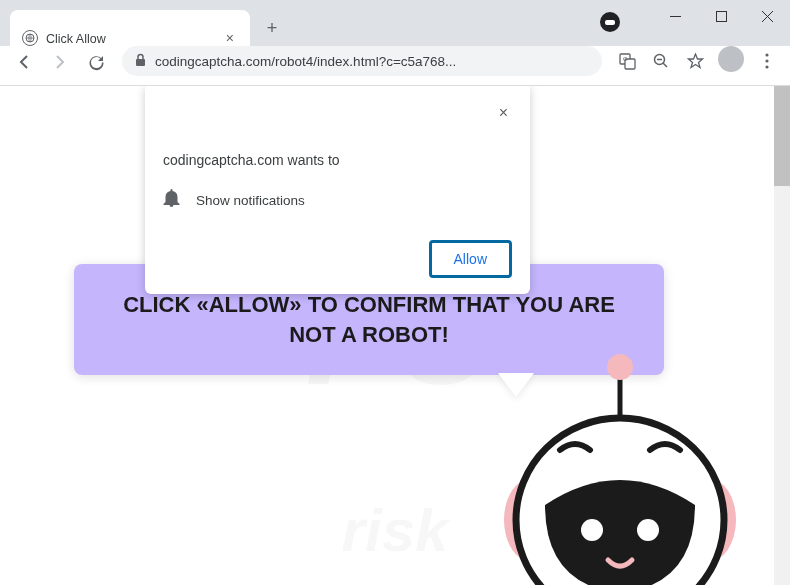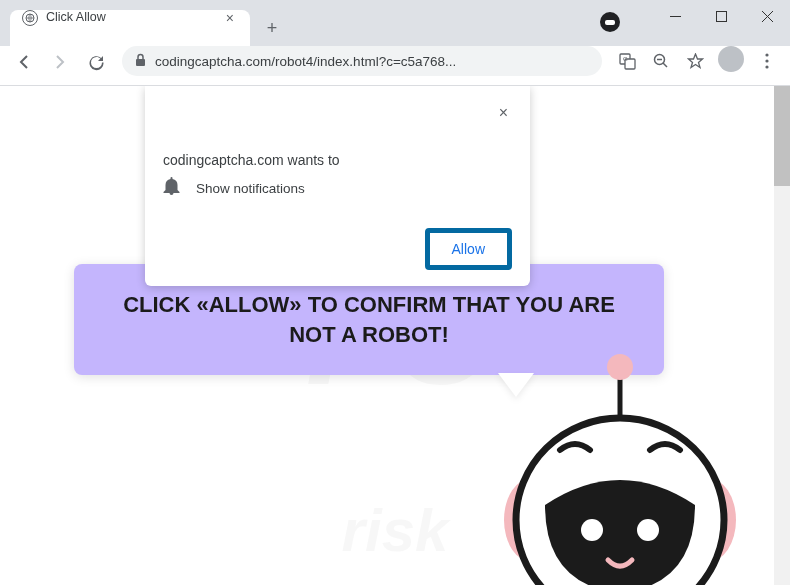--- a/index.html
+++ b/index.html
@@ -17,21 +17,21 @@
       display: flex;
       align-items: flex-end;
       position: relative;
     }
     .tab {
       margin-left: 10px;
       background: #fff;
       border-radius: 8px 8px 0 0;
       height: 36px;
       display: flex;
-      align-items: flex-start;
+      align-items: flex-end;
       padding: 0 12px;
       min-width: 240px;
       gap: 8px;
     }
     .tab-favicon {
       width: 16px; height: 16px;
       border: 1.5px solid #5f6368;
       border-radius: 50%;
       display: flex;
       align-items: center;
@@ -167,33 +167,33 @@
       display: flex;
       justify-content: space-between;
       align-items: flex-start;
     }
     .prompt-title { font-size: 14px; color: #3c4043; margin-top: 48px; }
     .prompt-close { color: #5f6368; font-size: 16px; cursor: pointer; padding: 0 4px; }
     .prompt-body {
       display: flex;
       align-items: center;
       gap: 16px;
-      margin-top: 8px;
+      margin-top: 20px;
     }
     .bell { color: #5f6368; font-size: 17px; }
     .prompt-text { font-size: 13.5px; color: #3c4043; }
     .prompt-buttons {
       display: flex;
       justify-content: flex-end;
       gap: 10px;
       margin-top: 28px;
     }
     .prompt-btn {
       padding: 8px 22px;
-      border: 5px solid #0369a1;
+      border: 3px solid #0369a1;
       border-radius: 4px;
       background: #fff;
       color: #1a73e8;
       font-size: 14px;
       cursor: pointer;
     }
     .speech-bubble {
       position: absolute;
       top: 178px;
       left: 74px;

